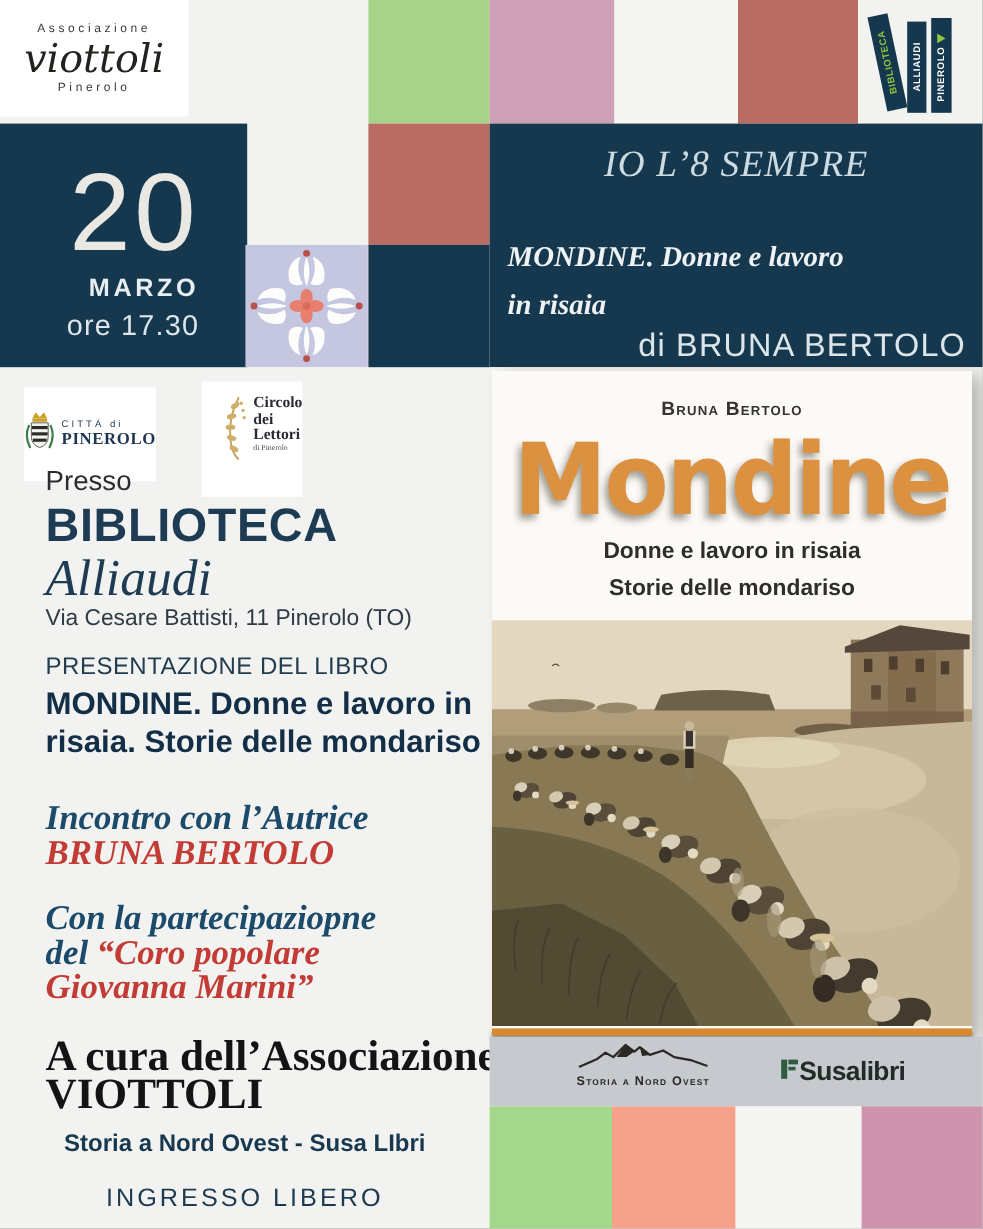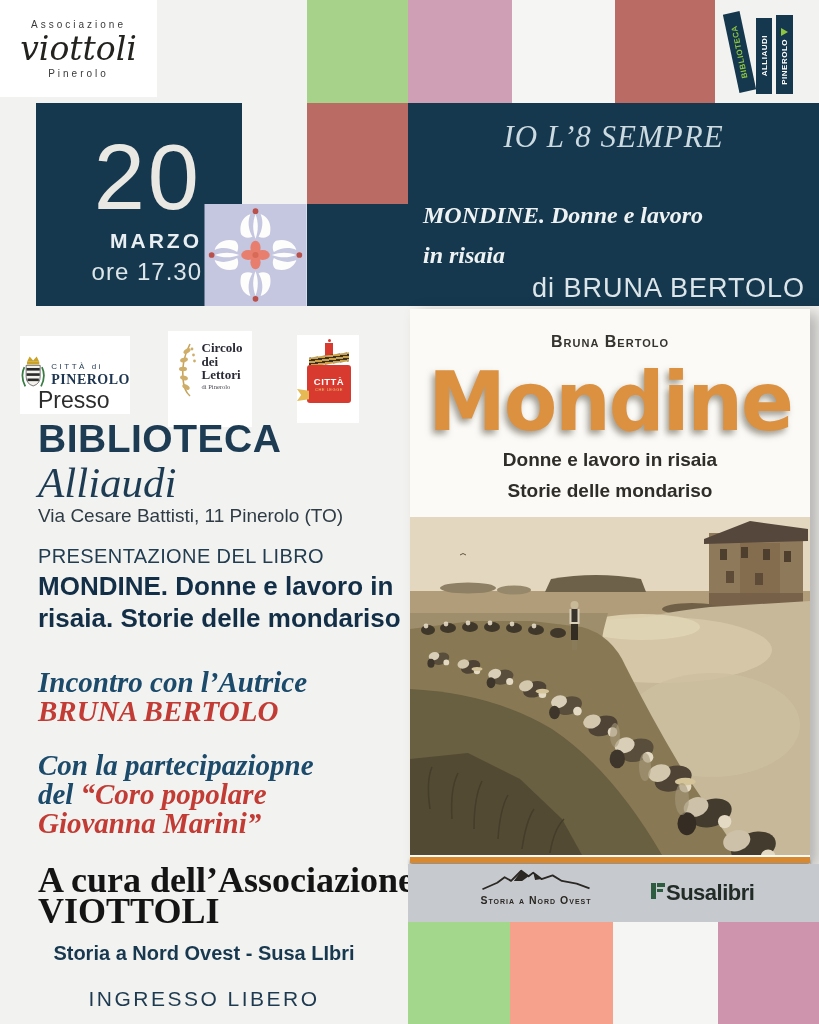--- a/index.html
+++ b/index.html
@@ -29,37 +29,37 @@
 
   
   .s-green1{left:307px;top:0;width:101px;height:103px;background:var(--green);}
   .s-mauve1{left:408px;top:0;width:104px;height:103px;background:var(--mauve);}
   .s-white1{left:512px;top:0;width:103px;height:103px;background:#f5f6f3;}
   .s-red1{left:615px;top:0;width:100px;height:103px;background:var(--darkred);}
   .s-red2{left:307px;top:103px;width:101px;height:101px;background:var(--darkred);}
   .teal-extra{left:307px;top:204px;width:101px;height:102px;background:var(--navy);}
 
   .date-box{left:0;top:103px;width:206px;height:203px;background:var(--navy);
-    display:flex;flex-direction:column;align-items:flex-end;padding:28px 40px 0 0;box-sizing:border-box;margin-left:36px;}
+    display:flex;flex-direction:column;align-items:flex-end;padding:28px 40px 0 0;box-sizing:border-box;}
   .day{font-size:92px;line-height:1.02;font-weight:400;letter-spacing:3px;color:#eae8e2;}
   .month{font-size:21px;font-weight:bold;letter-spacing:3px;color:#e8eef1;margin-top:4px;}
   .time{font-size:24px;font-weight:400;letter-spacing:1px;color:#dde6ea;margin-top:5px;}
 
   .tile{left:204px;top:204px;width:103px;height:102px;}
 
   .teal-panel{left:408px;top:103px;width:411px;height:203px;background:var(--navy);}
   .kicker{position:absolute;left:0;top:16px;width:100%;text-align:center;
     font-family:"Liberation Serif",serif;font-style:italic;font-size:31px;letter-spacing:1px;color:#ccdbe1;}
   .panel-title{position:absolute;left:15px;top:92px;font-family:"Liberation Serif",serif;
     font-style:italic;font-weight:bold;font-size:24px;line-height:40px;color:#eef2f2;}
   .panel-title span{display:block;}
   .byline{position:absolute;right:14px;top:170px;font-size:27px;font-weight:300;letter-spacing:1px;color:#dce6ea;}
 
   
-  .plogo{position:absolute;background:var(--white);display:flex;align-items:center;justify-content:center;margin-top:13px;}
+  .plogo{position:absolute;background:var(--white);display:flex;align-items:center;justify-content:flex-end;}
   .pinerolo-logo{left:20px;top:323px;width:110px;height:78px;gap:5px;}
   .crest-text{display:flex;flex-direction:column;line-height:1.1;}
   .crest-t1{font-size:8px;letter-spacing:2.5px;color:#1d3550;}
   .crest-t2{font-family:"Liberation Serif",serif;font-weight:bold;font-size:14px;color:#1d3550;letter-spacing:.5px;}
   .circolo-logo{left:168px;top:318px;width:84px;height:96px;gap:4px;align-items:flex-start;padding-top:10px;box-sizing:border-box;}
   .circ-text{display:flex;flex-direction:column;line-height:1.05;}
   .circ-main{font-family:"Liberation Serif",serif;font-weight:bold;font-size:13px;color:#2a2a36;}
   .circ-sub{font-family:"Liberation Serif",serif;font-size:6.5px;color:#4a4a55;margin-top:2px;}
   .legge-logo{left:297px;top:322px;width:62px;height:88px;}
   .legge-wrap{position:relative;width:54px;height:76px;}
@@ -221,32 +221,20 @@
       <circle cx="16.5" cy="20" r="1.4" fill="#cfae6a"></circle>
     </svg>
     <div class="circ-text">
       <span class="circ-main">Circolo</span>
       <span class="circ-main">dei</span>
       <span class="circ-main">Lettori</span>
       <span class="circ-sub">di Pinerolo</span>
     </div>
   </div>
 
-  <div class="plogo legge-logo">
-    <div class="legge-wrap">
-      <div class="legge-dot"></div>
-      <div class="legge-tower"></div>
-      <div class="legge-pages"></div>
-      <div class="legge-body">
-        <span class="legge-t1">CITTÀ</span>
-        <span class="legge-t2">CHE LEGGE</span>
-      </div>
-      <div class="legge-mark"></div>
-    </div>
-  </div>
 
   <div class="lt presso">Presso</div>
   <div class="lt vname">BIBLIOTECA</div>
   <div class="lt vsub">Alliaudi</div>
   <div class="lt vaddr">Via Cesare Battisti, 11 Pinerolo (TO)</div>
   <div class="lt elabel">PRESENTAZIONE DEL LIBRO</div>
   <div class="lt btitle">MONDINE. Donne e lavoro in risaia. Storie delle mondariso</div>
   <div class="lt serifline meet">Incontro con l’Autrice</div>
   <div class="lt serifline author">BRUNA BERTOLO</div>
   <div class="lt serifline part1">Con la partecipaziopne</div>

